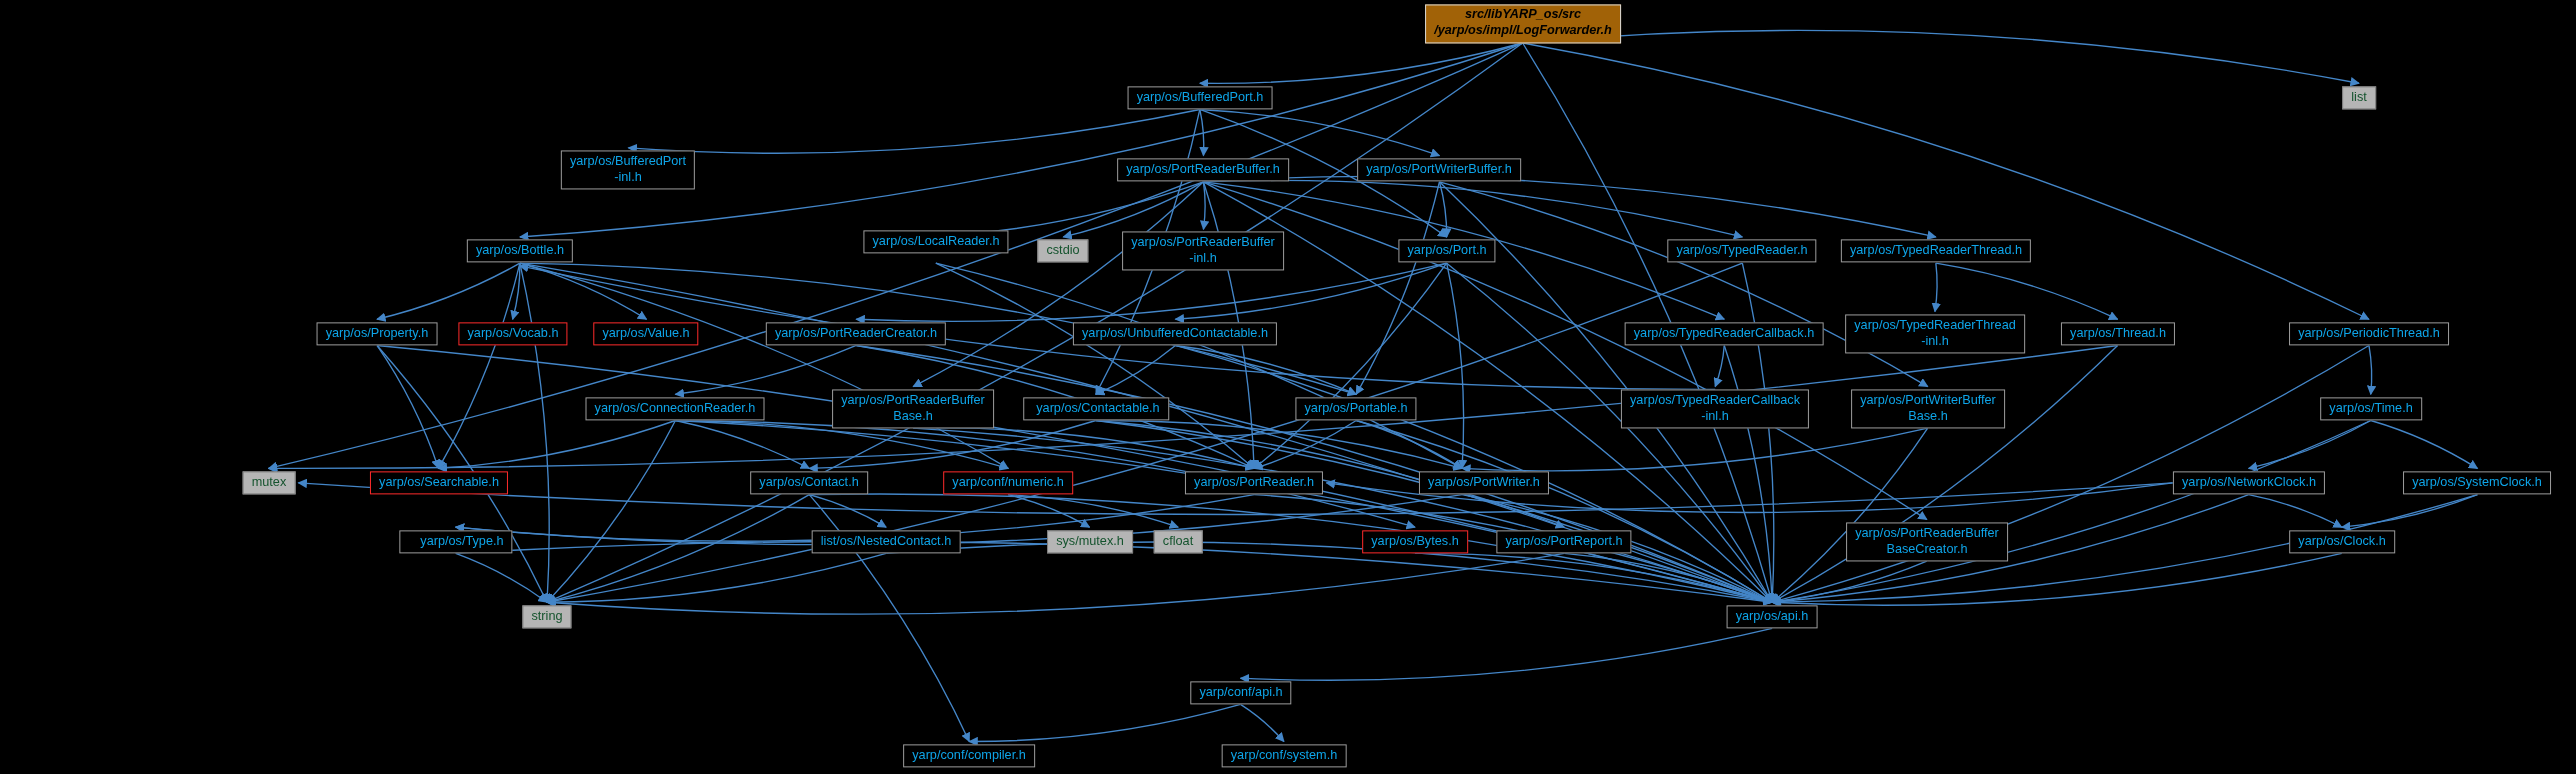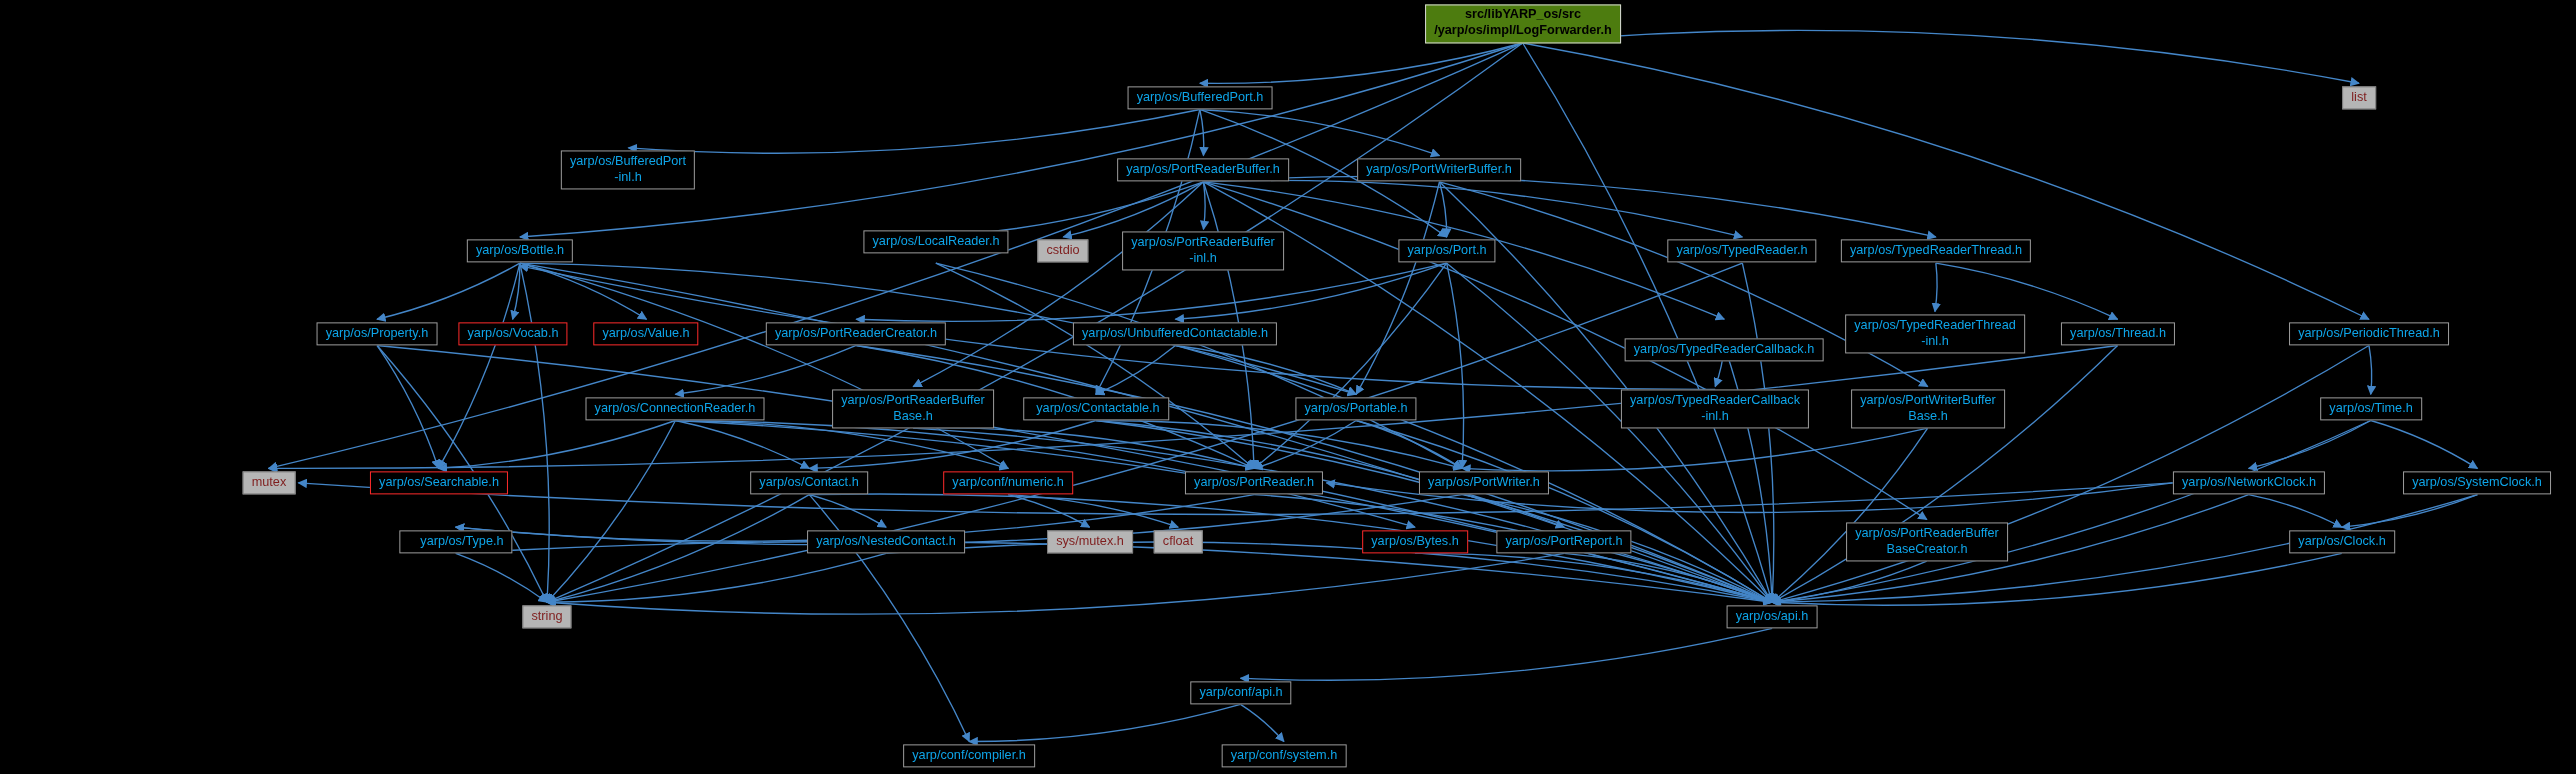--- a/index.html
+++ b/index.html
@@ -22,30 +22,31 @@
     color: #0ea5e9;
     font-size: 12.7px;
     line-height: 1.25;
     white-space: pre-line;
     text-align: center;
     z-index: 2;
     cursor: pointer;
   }
   .node.system {
     background: #b5b5b5;
-    color: #7f1d1d;
+    color: #14532d;
     border-color: #7d7d7d;
     cursor: default;
   }
   .node.current {
-    background: #4d7c0f;
+    background: #a16207;
     color: #000;
     border-color: #d9d9d9;
     font-weight: bold;
     cursor: default;
+    font-style: italic;
   }
   .node.truncated { border-color: #ff2b2b; }
 </style>
 </head>
 <body>
 
 <div id="graph-stage">
     <svg width="2576" height="775" viewBox="0 0 2849 857">
       <defs>
         <marker id="arrow" viewBox="0 0 10 10" refX="9" refY="5" markerWidth="7" markerHeight="7" orient="auto-start-reverse">
@@ -176,21 +177,21 @@
     <div class="node header" style="left: 1203px; top: 251px;">yarp/os/PortReaderBuffer
 -inl.h</div>
     <div class="node header" style="left: 1447px; top: 251px;">yarp/os/Port.h</div>
     <div class="node header" style="left: 1742px; top: 251px;">yarp/os/TypedReader.h</div>
     <div class="node header" style="left: 1936px; top: 251px;">yarp/os/TypedReaderThread.h</div>
     <div class="node header" style="left: 377px; top: 334px;">yarp/os/Property.h</div>
     <div class="node truncated" style="left: 513px; top: 334px;">yarp/os/Vocab.h</div>
     <div class="node truncated" style="left: 646px; top: 334px;">yarp/os/Value.h</div>
     <div class="node header" style="left: 856px; top: 334px;">yarp/os/PortReaderCreator.h</div>
     <div class="node header" style="left: 1175px; top: 334px;">yarp/os/UnbufferedContactable.h</div>
-    <div class="node header" style="left: 1724px; top: 334px; margin-top: 16px;">yarp/os/TypedReaderCallback.h</div>
+    <div class="node header" style="left: 1724px; top: 334px;">yarp/os/TypedReaderCallback.h</div>
     <div class="node header" style="left: 1935px; top: 334px;">yarp/os/TypedReaderThread
 -inl.h</div>
     <div class="node header" style="left: 2118px; top: 334px;">yarp/os/Thread.h</div>
     <div class="node header" style="left: 2369px; top: 334px;">yarp/os/PeriodicThread.h</div>
     <div class="node header" style="left: 675px; top: 409px;">yarp/os/ConnectionReader.h</div>
     <div class="node header" style="left: 913px; top: 409px;">yarp/os/PortReaderBuffer
 Base.h</div>
     <div class="node header" style="left: 1096px; top: 409px; padding-left: 12px;">yarp/os/Contactable.h</div>
     <div class="node header" style="left: 1356px; top: 409px;">yarp/os/Portable.h</div>
     <div class="node header" style="left: 1715px; top: 409px;">yarp/os/TypedReaderCallback
@@ -200,21 +201,21 @@
     <div class="node header" style="left: 2371px; top: 409px;">yarp/os/Time.h</div>
     <div class="node system" style="left: 269px; top: 483px;">mutex</div>
     <div class="node truncated" style="left: 439px; top: 483px;">yarp/os/Searchable.h</div>
     <div class="node header" style="left: 809px; top: 483px;">yarp/os/Contact.h</div>
     <div class="node truncated" style="left: 1008px; top: 483px;">yarp/conf/numeric.h</div>
     <div class="node header" style="left: 1254px; top: 483px;">yarp/os/PortReader.h</div>
     <div class="node header" style="left: 1484px; top: 483px;">yarp/os/PortWriter.h</div>
     <div class="node header" style="left: 2249px; top: 483px;">yarp/os/NetworkClock.h</div>
     <div class="node header" style="left: 2477px; top: 483px;">yarp/os/SystemClock.h</div>
     <div class="node header" style="left: 456px; top: 542px; padding-left: 20px;">yarp/os/Type.h</div>
-    <div class="node header" style="left: 886px; top: 542px;">yarp/os/NestedContact.h</div>
+    <div class="node header" style="left: 886px; top: 542px;">list/os/NestedContact.h</div>
     <div class="node system" style="left: 1090px; top: 542px;">sys/mutex.h</div>
     <div class="node system" style="left: 1178px; top: 542px;">cfloat</div>
     <div class="node truncated" style="left: 1415px; top: 542px;">yarp/os/Bytes.h</div>
     <div class="node header" style="left: 1564px; top: 542px;">yarp/os/PortReport.h</div>
     <div class="node header" style="left: 1927px; top: 542px;">yarp/os/PortReaderBuffer
 BaseCreator.h</div>
     <div class="node header" style="left: 2342px; top: 542px;">yarp/os/Clock.h</div>
     <div class="node system" style="left: 547px; top: 617px;">string</div>
     <div class="node header" style="left: 1772px; top: 617px;">yarp/os/api.h</div>
     <div class="node header" style="left: 1241px; top: 693px;">yarp/conf/api.h</div>

